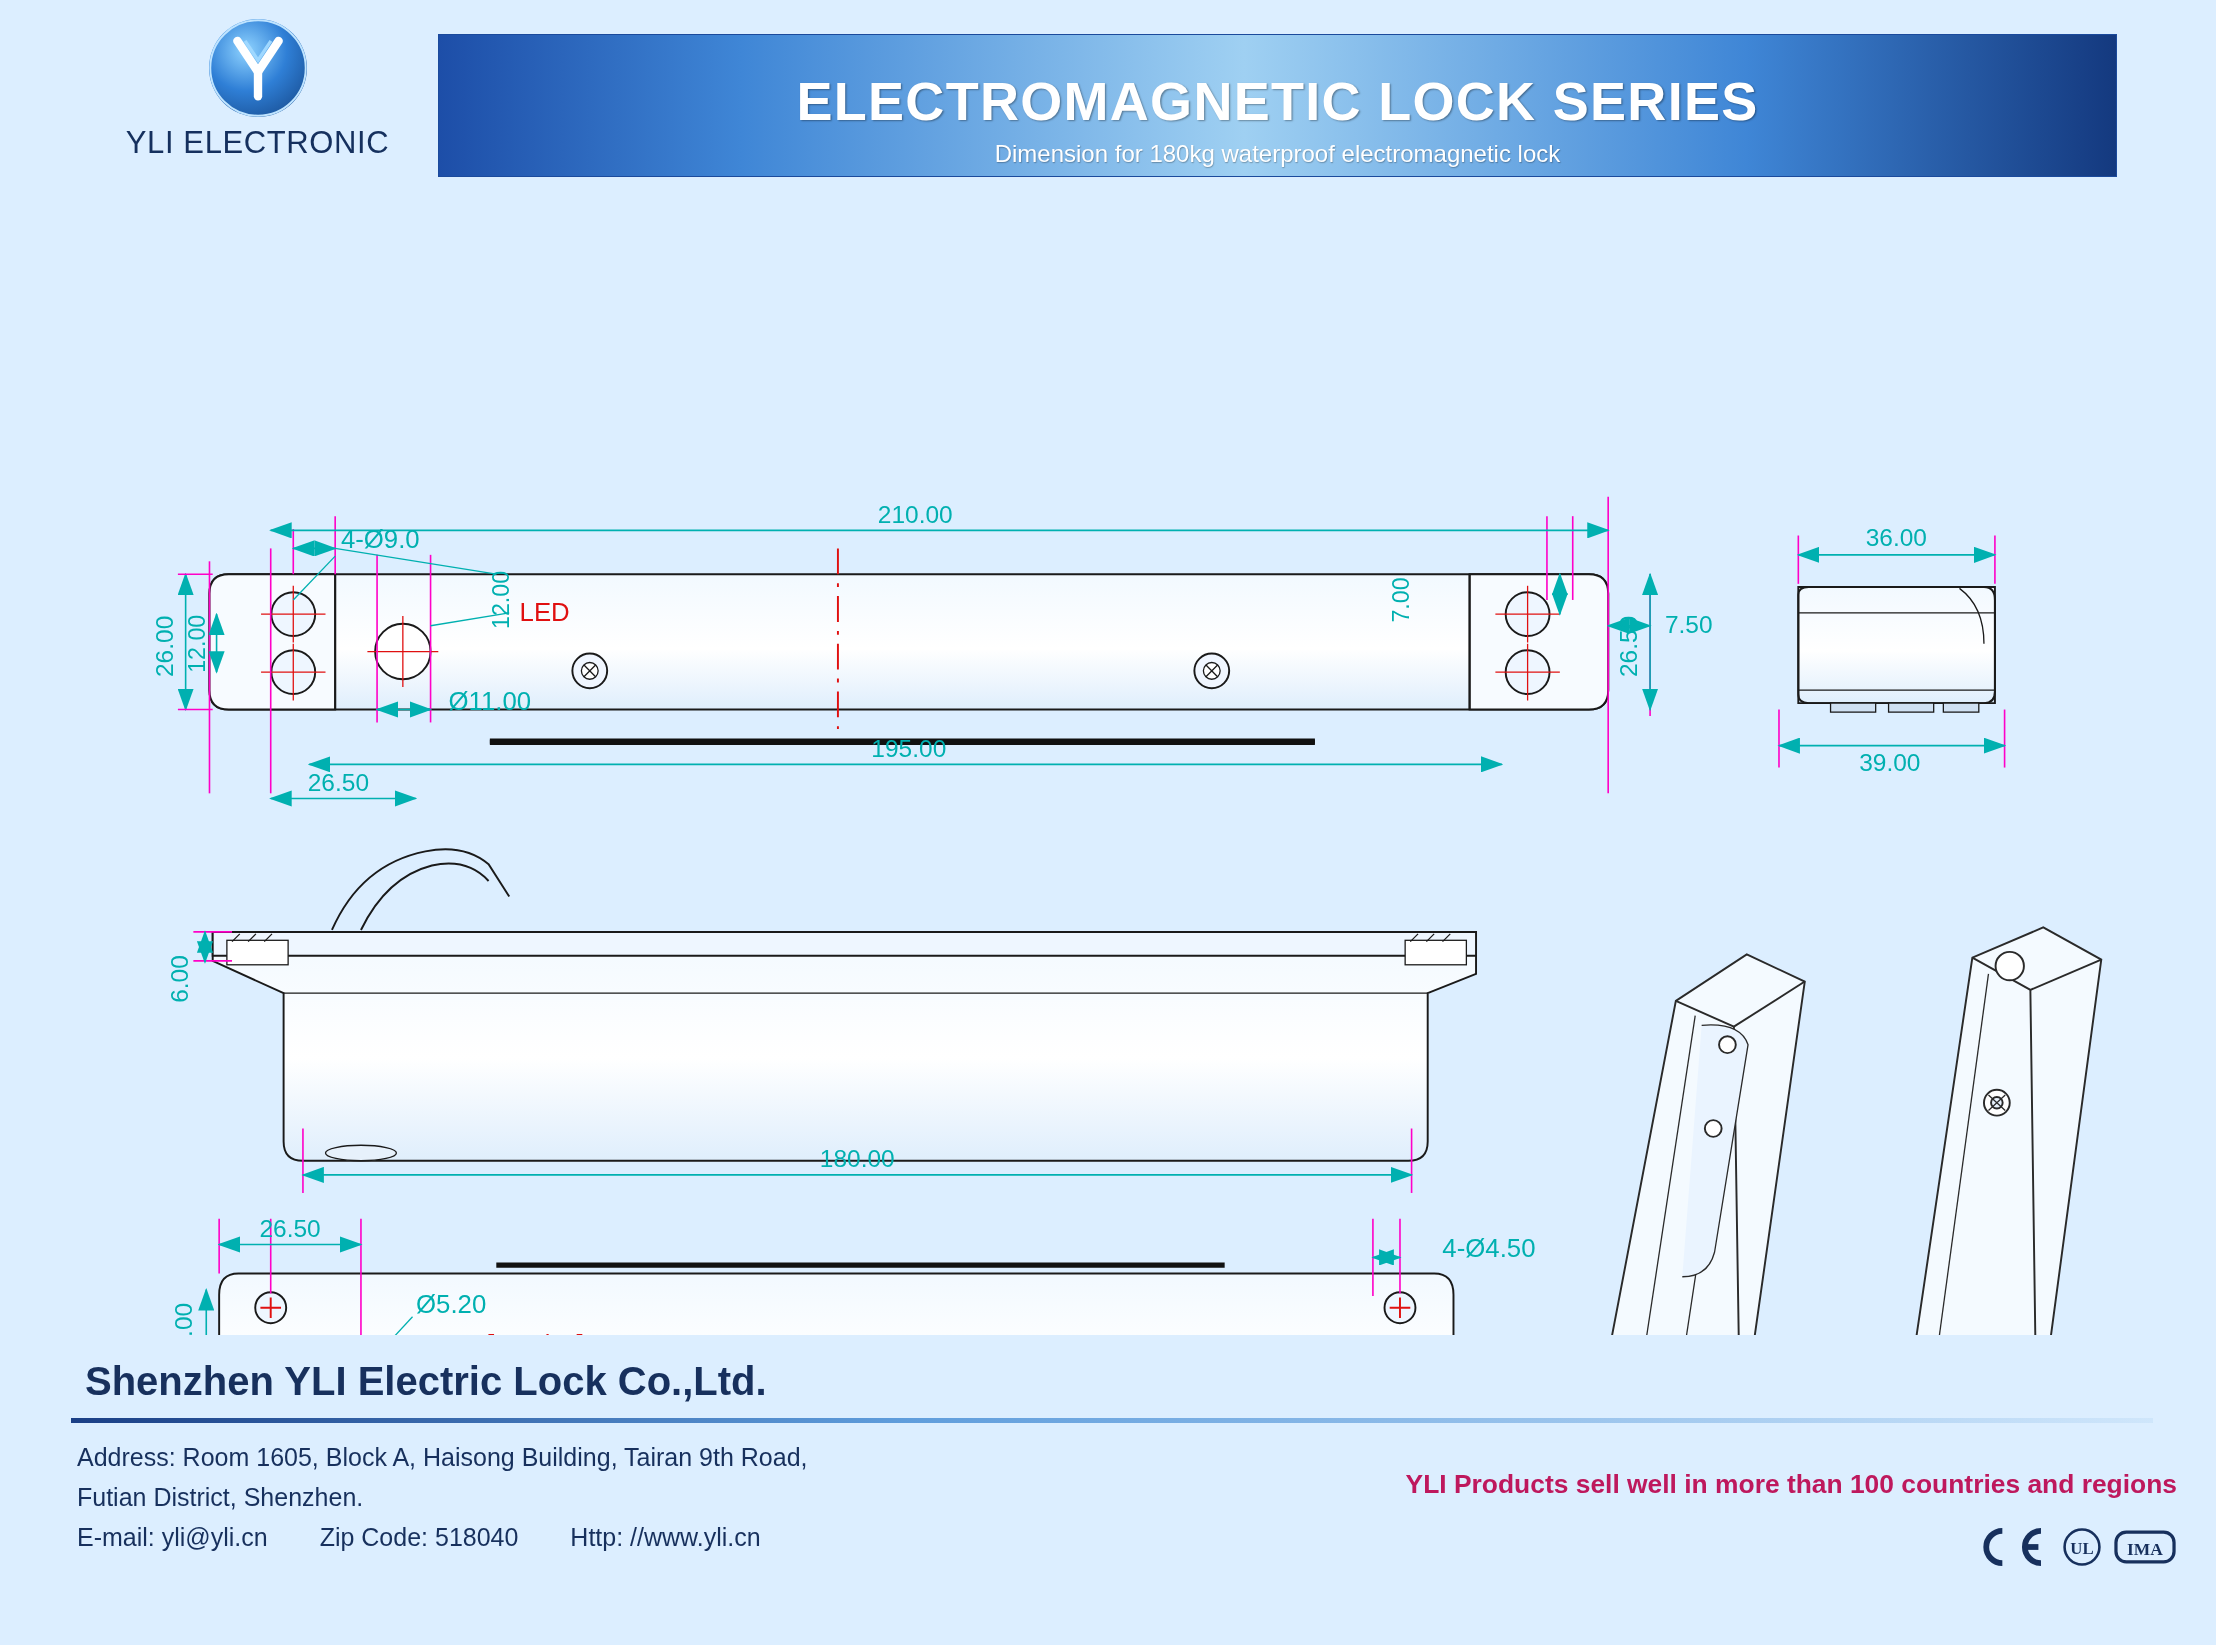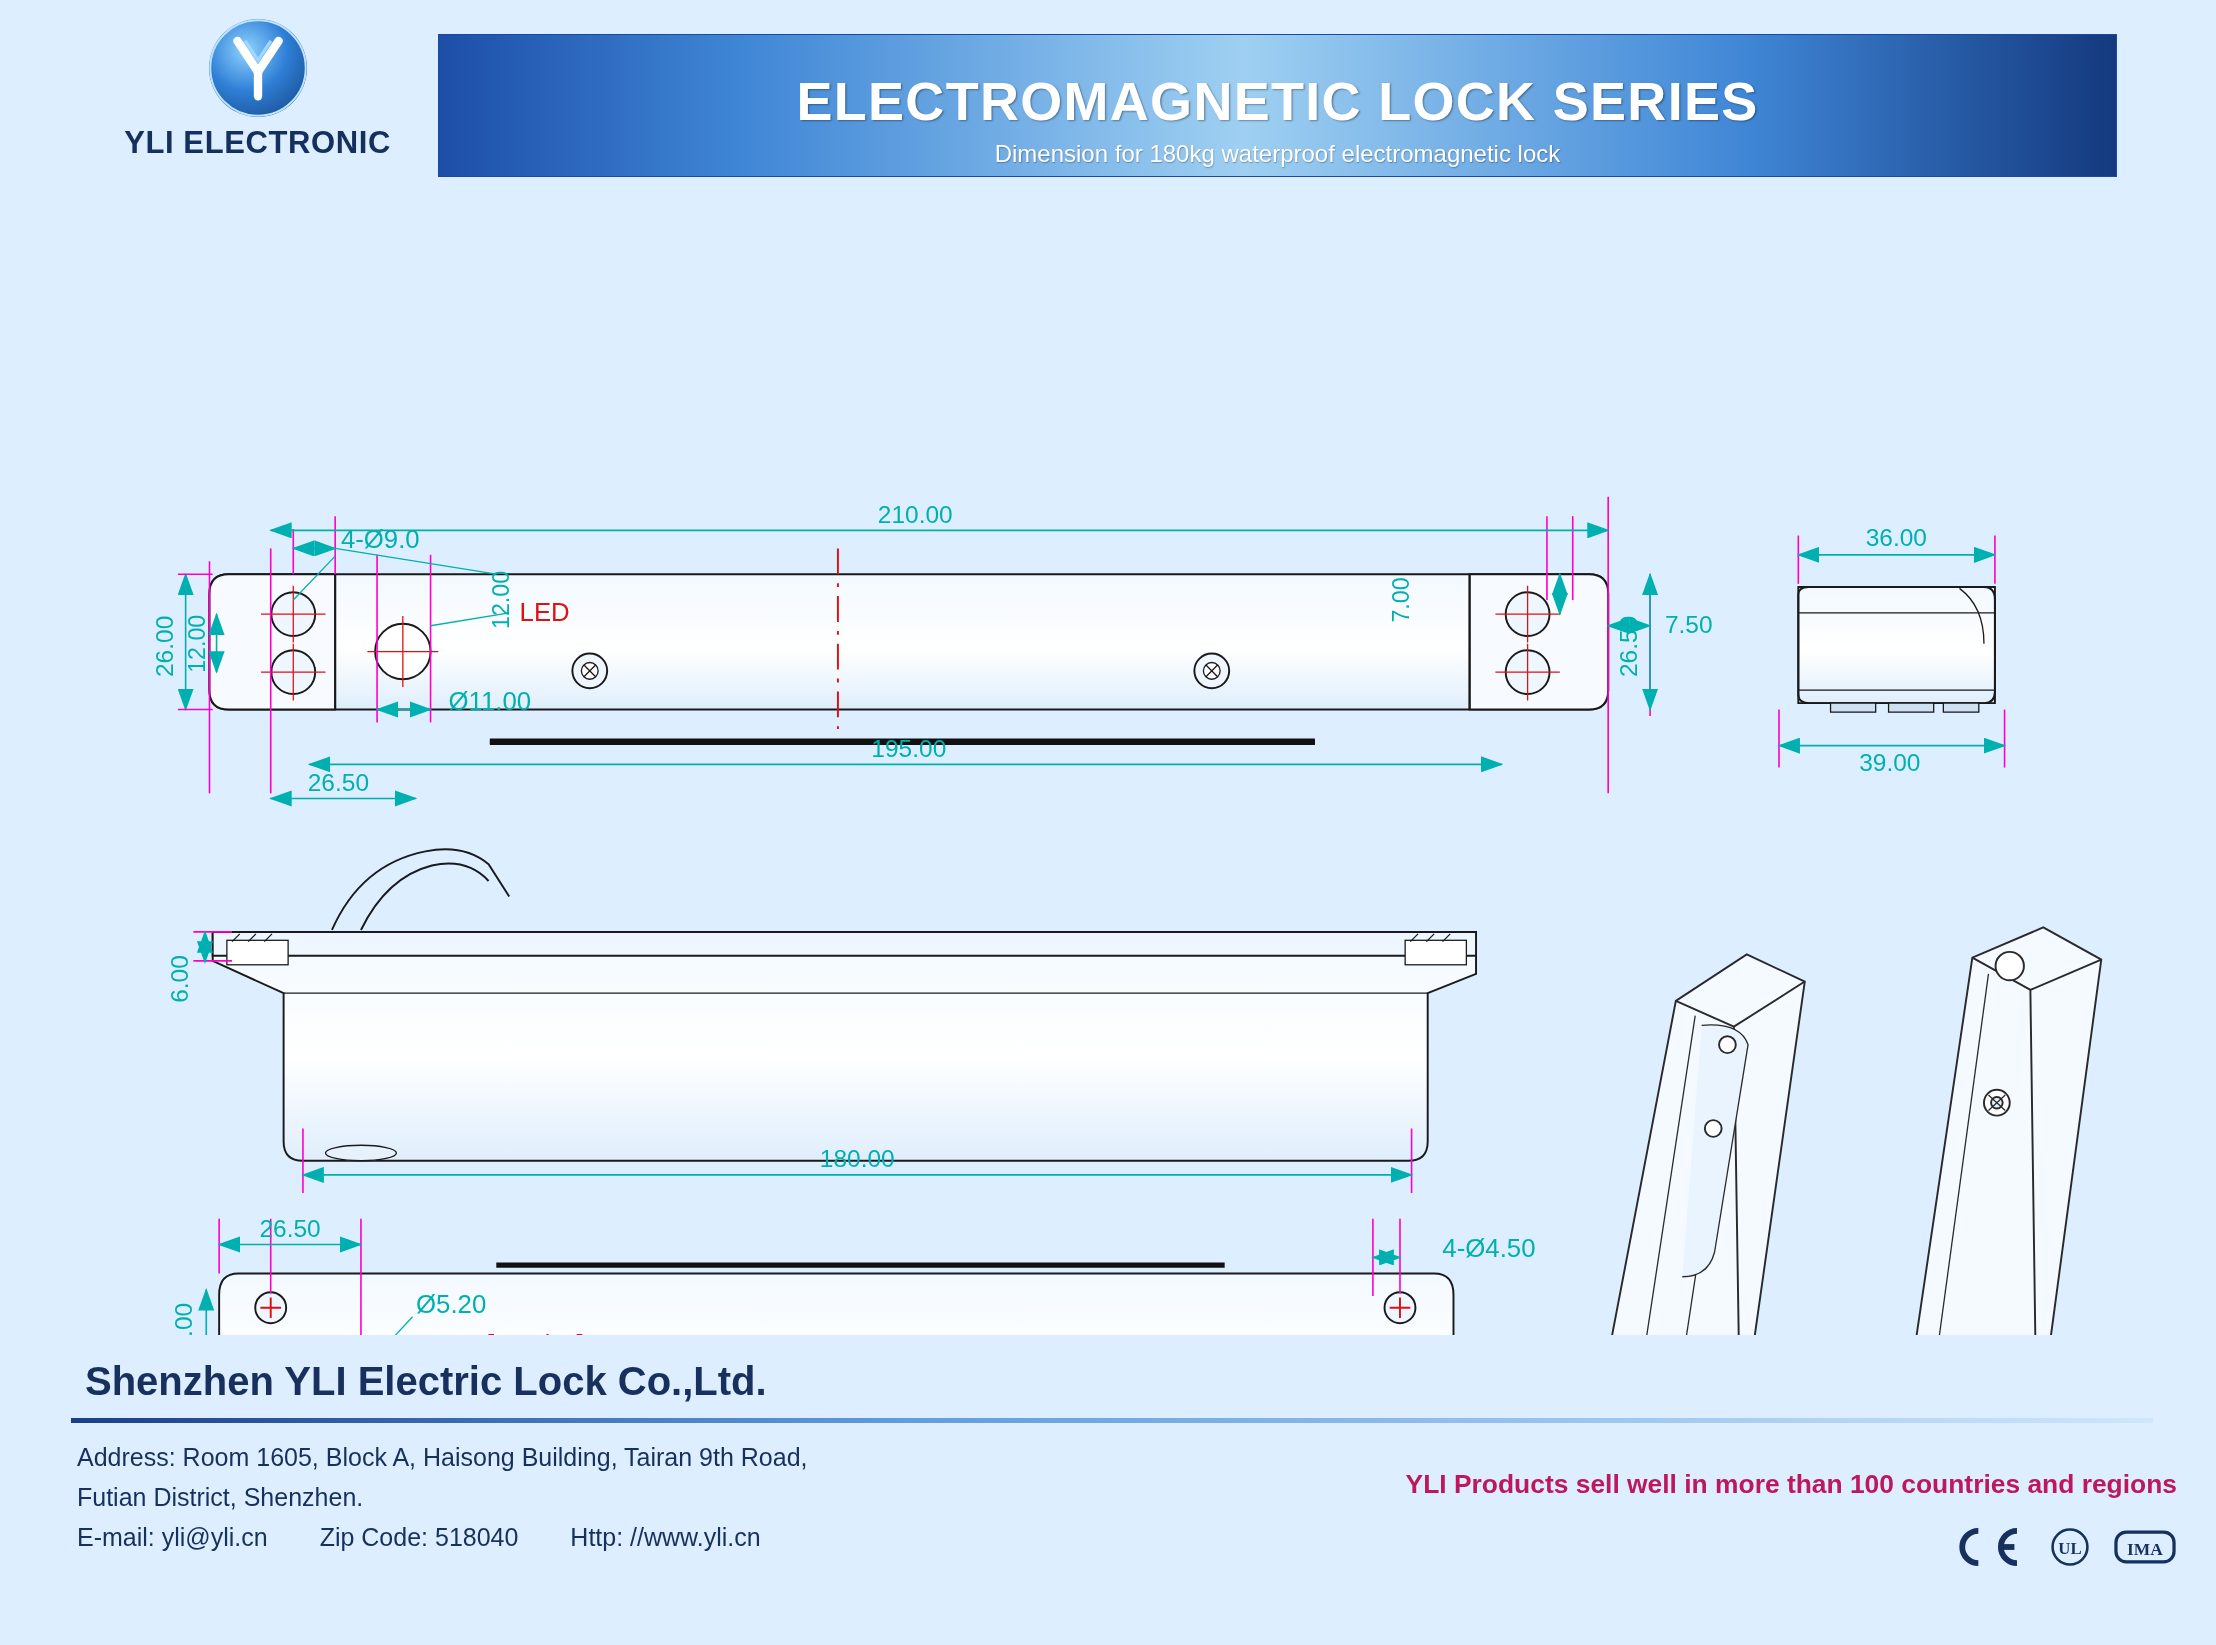--- a/index.html
+++ b/index.html
@@ -31,21 +31,21 @@
     border-radius: 50%;
     background: radial-gradient(circle at 38% 32%, #8fd3ff 0%, #2f7fd6 45%, #12407f 100%);
     position: relative;
   }
   .logo-mark .yglyph {
     position: absolute; left: 0; top: 0; width: 100%; height: 100%;
   }
   .logo-text {
     margin-top: 7.7px;
     font-size: 31px;
-    font-weight: bold;
+    font-weight: normal;
     color: #15305e;
     letter-spacing: 0.6px;
     font-family: "Liberation Sans", sans-serif;
   }
   .title-bar {
     position: absolute;
     left: 438px; top: 34px;
     width: 1679px; height: 143px;
     background: linear-gradient(to right, #1d4ea8 0%, #3f86d6 18%, #9fd0f2 48%, #3f86d6 78%, #14397f 100%);
     border: 1.3px solid #1b4a9c;
@@ -110,21 +110,21 @@
     font-size: 26.4px;
     font-weight: bold;
     color: #be185d;
     white-space: nowrap;
   }
   .certs {
     position: absolute;
     right: 40px; top: 193px;
     display: flex;
     align-items: flex-start;
-    gap: 24px;
+    gap: 12px;
   }
   .cert {
     color: #17305d;
   }
 </style>
 </head>
 <body>
 
 <div class="header">
   <div class="logo-wrap">

